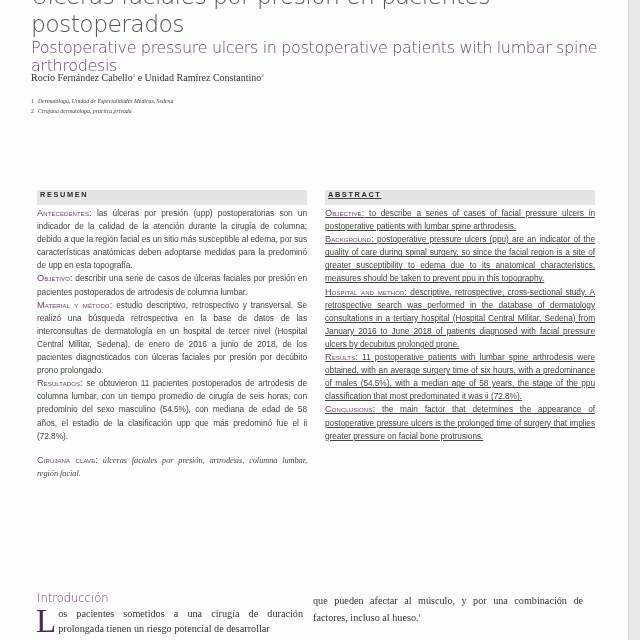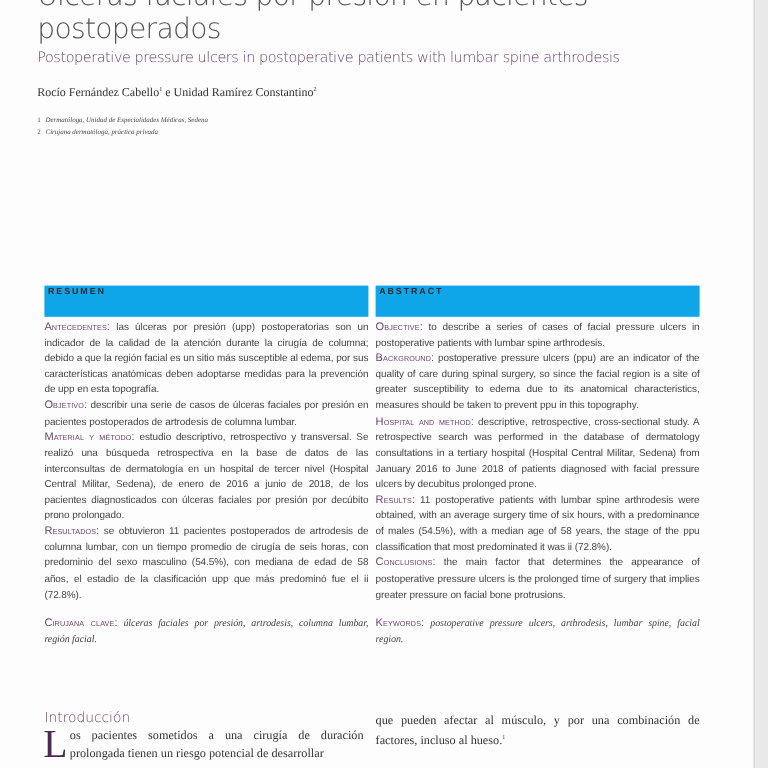--- a/index.html
+++ b/index.html
@@ -9,32 +9,32 @@
     }
     .page { position:absolute; left:0; top:0; width:628px; height:640px; background:#fdfdfd; overflow:hidden; }
     .edge { position:absolute; left:628px; top:0; width:12px; height:640px; background:#e9e9e9; border-left:1px solid #d6d6d6; }
     .title {
       position:absolute; left:31px; top:-18px; width:590px;
       font-family:"DejaVu Sans", sans-serif; font-weight:200; font-size:23.5px; line-height:28px; color:#555;
       letter-spacing:-0.6px;
     }
     .subtitle {
       position:absolute; left:31px; top:39px; width:590px;
-      font-size:12px; line-height:18px; color:#6b3f6d; letter-spacing:-0.35px; font-weight:300;
+      font-size:16px; line-height:18px; color:#6b3f6d; letter-spacing:-0.35px; font-weight:300;
     }
     .authors {
       position:absolute; left:31px; top:72px; font-family:"Liberation Serif", serif; font-size:10px; color:#333;
     }
     .authors sup { font-size:5px; vertical-align:super; }
     .affils { position:absolute; left:31px; top:96px; font-family:"Liberation Serif", serif; font-style:italic; font-size:5.8px; line-height:10px; color:#444; }
     .affils span.n { font-style:normal; margin-right:4px; }
     .col { position:absolute; top:190px; width:270px; font-family:"Liberation Sans", sans-serif; font-size:8.3px; line-height:13.1px; color:#444; text-align:justify; letter-spacing:-0.05px; }
     .col.left { left:37px; }
-    .col.right { left:313px; width:270px; }
-    .hdr { height:26px; background:#0ea5e9; font-weight:bold; font-size:7.4px; line-height:10px; letter-spacing:1.6px; color:#2b2b2b; padding-left:3px; margin-bottom:2px;margin-top:48px; }
+    .col.right { left:325px; width:270px;text-decoration:underline; }
+    .hdr { height:15px; background:#e5e5e5; font-weight:bold; font-size:7.4px; line-height:10px; letter-spacing:1.6px; color:#2b2b2b; padding-left:3px; margin-bottom:2px; }
     .sec { margin:0; }
     .lbl { color:#6b3f6d; font-variant:small-caps; font-size:9.2px; letter-spacing:0.1px; }
     .kw { margin-top:11px; }
     .kw i { font-family:"Liberation Serif", serif; }
     .intro-h { position:absolute; left:37px; top:591px; font-size:11.5px; color:#6b3f6d; font-weight:300; }
     .intro-l { position:absolute; left:37px; top:606px; width:266px; font-family:"Liberation Serif", serif; font-size:10.2px; line-height:15px; color:#333; text-align:justify; }
     .dropcap { float:left; font-size:33px; line-height:28px; color:#4e2a50; margin:1px 2px 0 -1px; font-family:"Liberation Serif", serif; }
     .intro-r { position:absolute; left:313px; top:593px; width:270px; font-family:"Liberation Serif", serif; font-size:10.2px; line-height:15px; color:#333; text-align:justify; }
     .intro-r p { margin:0; }
     .intro-r .indent { text-indent:12px; }
@@ -53,35 +53,34 @@
     <span>Rocío Fernández Cabello</span><sup>1</sup><span> e </span><span>Unidad Ramírez Constantino</span><sup>2</sup>
   </div>
 
   <div class="affils">
     <div><span class="n">1</span><span>Dermatóloga, Unidad de Especialidades Médicas, Sedena</span></div>
     <div><span class="n">2</span><span>Cirujana dermatóloga, práctica privada</span></div>
   </div>
 
   <div class="col left">
     <div class="hdr">RESUMEN</div>
-    <p class="sec"><span class="lbl">Antecedentes:</span><span> las úlceras por presión (upp) postoperatorias son un indicador de la calidad de la atención durante la cirugía de columna; debido a que la región facial es un sitio más susceptible al edema, por sus características anatómicas deben adoptarse medidas para la prevención de upp en esta topografía.</span></p>
+    <p class="sec"><span class="lbl">Antecedentes:</span><span> las úlceras por presión (upp) postoperatorias son un indicador de la calidad de la atención durante la cirugía de columna; debido a que la región facial es un sitio más susceptible al edema, por sus características anatómicas deben adoptarse medidas para la predominó de upp en esta topografía.</span></p>
     <p class="sec"><span class="lbl">Objetivo:</span><span> describir una serie de casos de úlceras faciales por presión en pacientes postoperados de artrodesis de columna lumbar.</span></p>
     <p class="sec"><span class="lbl">Material y método:</span><span> estudio descriptivo, retrospectivo y transversal. Se realizó una búsqueda retrospectiva en la base de datos de las interconsultas de dermatología en un hospital de tercer nivel (Hospital Central Militar, Sedena), de enero de 2016 a junio de 2018, de los pacientes diagnosticados con úlceras faciales por presión por decúbito prono prolongado.</span></p>
     <p class="sec"><span class="lbl">Resultados:</span><span> se obtuvieron 11 pacientes postoperados de artrodesis de columna lumbar, con un tiempo promedio de cirugía de seis horas, con predominio del sexo masculino (54.5%), con mediana de edad de 58 años, el estadio de la clasificación upp que más predominó fue el ii (72.8%).</span></p>
     <p class="sec kw"><span class="lbl">Cirujana clave:</span><i> úlceras faciales por presión, artrodesis, columna lumbar, región facial.</i></p>
   </div>
 
   <div class="col right">
     <div class="hdr">ABSTRACT</div>
     <p class="sec"><span class="lbl">Objective:</span><span> to describe a series of cases of facial pressure ulcers in postoperative patients with lumbar spine arthrodesis.</span></p>
     <p class="sec"><span class="lbl">Background:</span><span> postoperative pressure ulcers (ppu) are an indicator of the quality of care during spinal surgery, so since the facial region is a site of greater susceptibility to edema due to its anatomical characteristics, measures should be taken to prevent ppu in this topography.</span></p>
     <p class="sec"><span class="lbl">Hospital and method:</span><span> descriptive, retrospective, cross-sectional study. A retrospective search was performed in the database of dermatology consultations in a tertiary hospital (Hospital Central Militar, Sedena) from January 2016 to June 2018 of patients diagnosed with facial pressure ulcers by decubitus prolonged prone.</span></p>
     <p class="sec"><span class="lbl">Results:</span><span> 11 postoperative patients with lumbar spine arthrodesis were obtained, with an average surgery time of six hours, with a predominance of males (54.5%), with a median age of 58 years, the stage of the ppu classification that most predominated it was ii (72.8%).</span></p>
     <p class="sec"><span class="lbl">Conclusions:</span><span> the main factor that determines the appearance of postoperative pressure ulcers is the prolonged time of surgery that implies greater pressure on facial bone protrusions.</span></p>
-    <p class="sec kw"><span class="lbl">Keywords:</span><i> postoperative pressure ulcers, arthrodesis, lumbar spine, facial region.</i></p>
   </div>
 
   <div class="intro-h">Introducción</div>
   <div class="intro-l">
     <span class="dropcap">L</span><span>os pacientes sometidos a una cirugía de duración prolongada tienen un riesgo potencial de desarrollar</span>
   </div>
   <div class="intro-r">
     <p><span>que pueden afectar al músculo, y por una combinación de factores, incluso al hueso.</span><sup class="r">1</sup></p>
   </div>
 </div>

